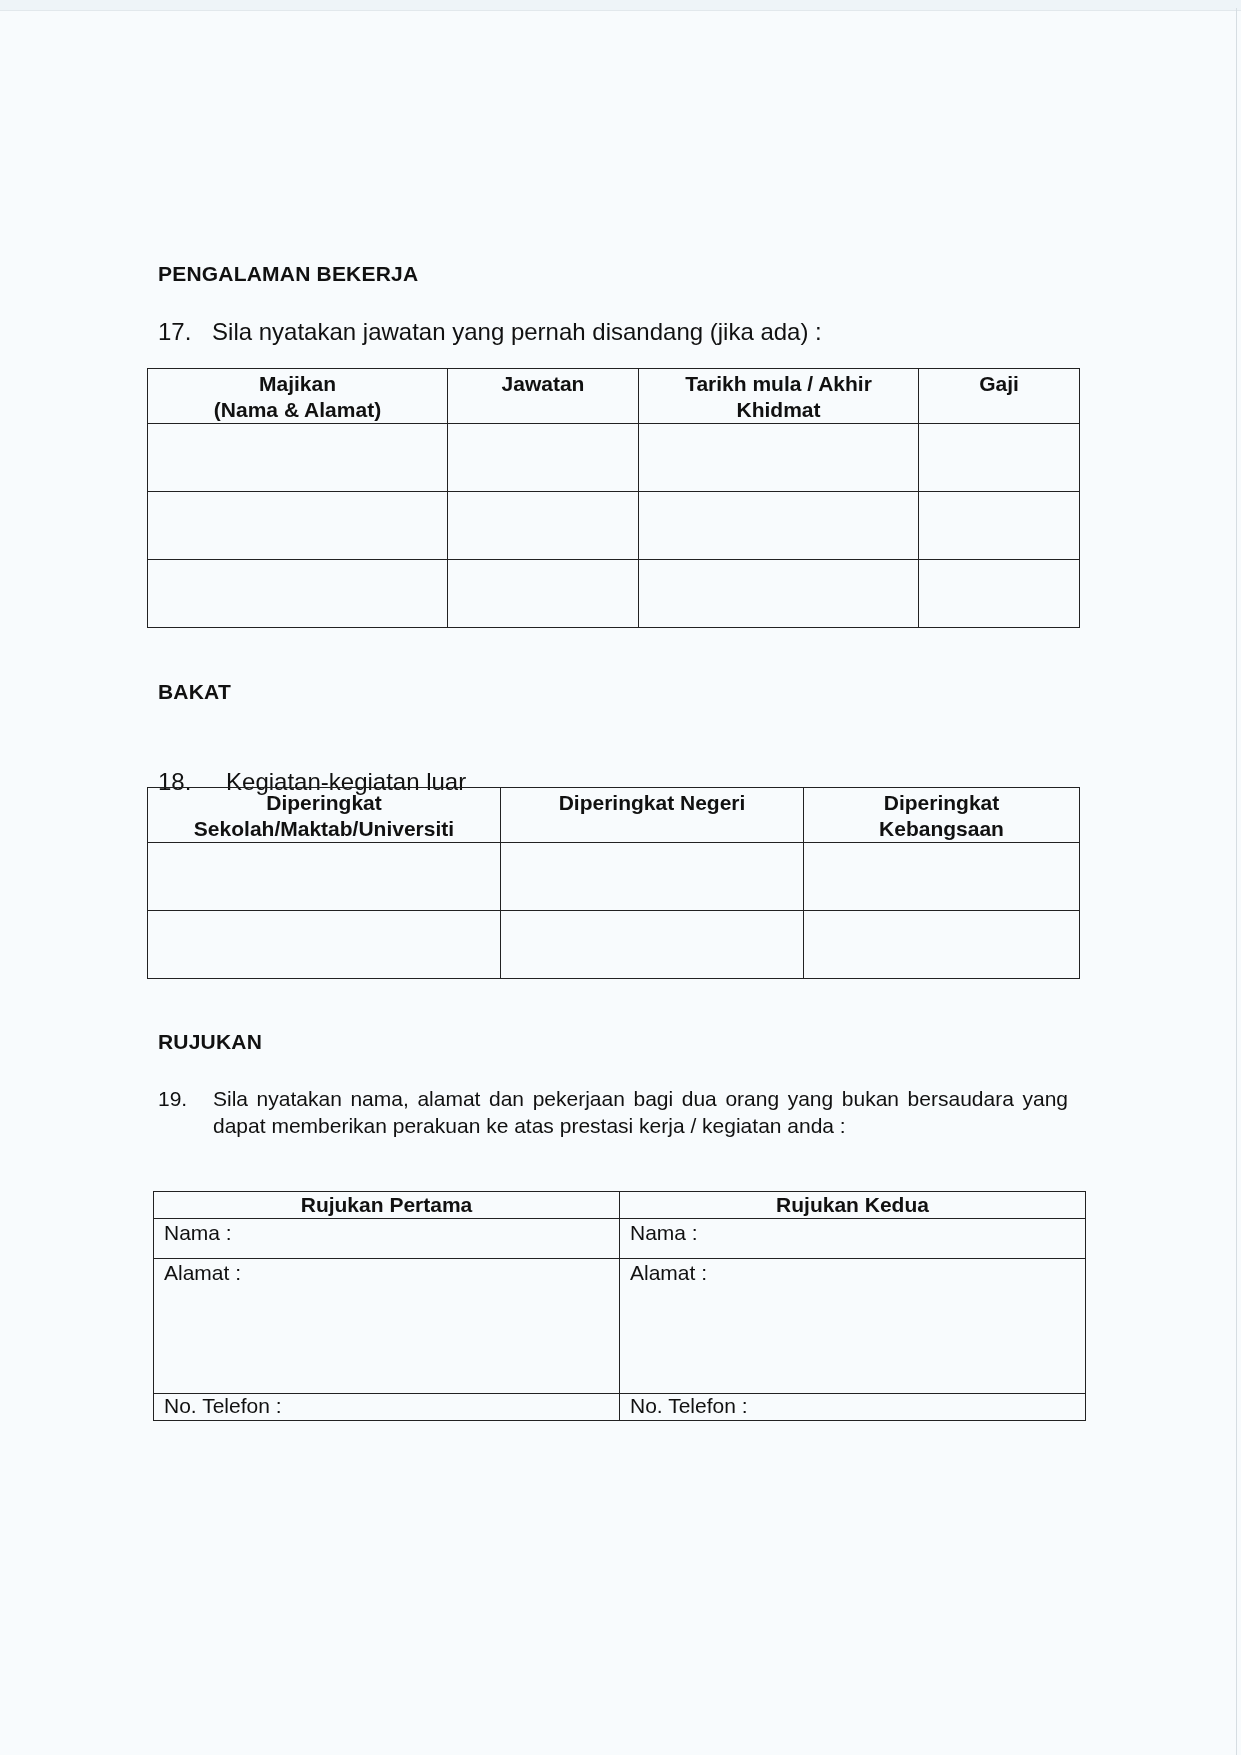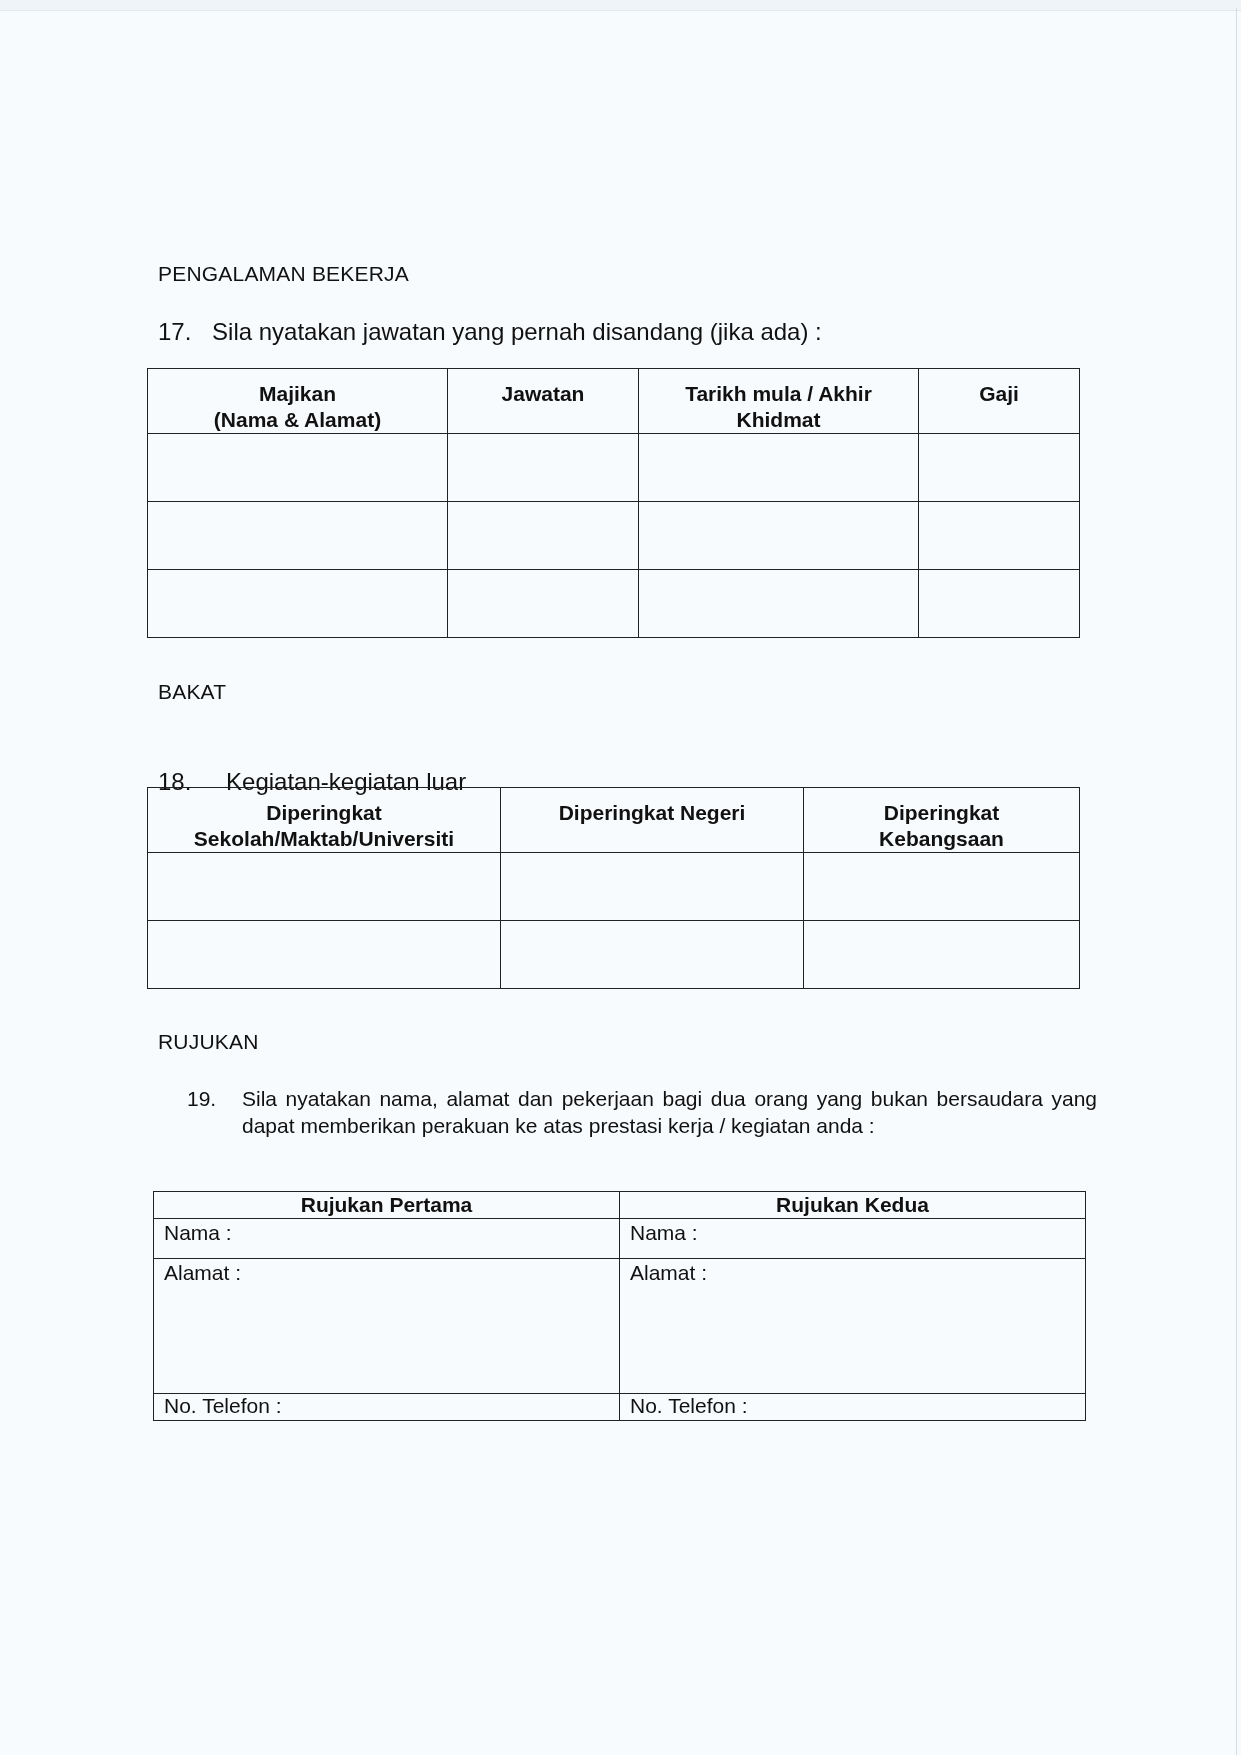--- a/index.html
+++ b/index.html
@@ -3,26 +3,26 @@
 <meta charset="utf-8">
 <style>
   html, body { margin: 0; padding: 0; }
   body {
     width: 1241px; height: 1755px; position: relative; overflow: hidden;
     background: #f8fbfd;
     font-family: "Liberation Sans", sans-serif; color: #111;
   }
   .topband { position: absolute; left: 0; top: 0; width: 1241px; height: 10px; background: #eef4f8; border-bottom: 1px solid #e2e8ec; }
   .rightedge { position: absolute; left: 1236px; top: 8px; width: 1px; height: 1747px; background: #d6dde2; }
-  .heading { position: absolute; left: 158px; font-weight: normal; font-size: 21px; letter-spacing: 0.2px; }
+  .heading { position: absolute; left: 158px; font-weight: bold; font-size: 21px; letter-spacing: 0.2px; }
   .qline { position: absolute; left: 158px; font-size: 24px; }
   .qnum { display: inline-block; }
   table.form { position: absolute; border-collapse: collapse; table-layout: fixed; }
   table.form td, table.form th { border: 1.5px solid #222; padding: 0; vertical-align: top; }
-  table.form th { font-weight: bold; font-size: 21px; text-align: center; line-height: 26px; padding-top: 12px; }
+  table.form th { font-weight: bold; font-size: 21px; text-align: center; line-height: 26px; padding-top: 2px; }
   .lbl { font-size: 21px; padding: 2px 0 0 10px; line-height: 24px; }
   .para { position: absolute; left: 158px; width: 910px; font-size: 21px; line-height: 27px; }
   .para .num { position: absolute; left: 0; top: 0; }
   .para .txt { margin-left: 55px; text-align: justify; text-align-last: left; }
 </style>
 </head>
 <body>
 
 <div class="topband"></div>
 <div class="rightedge"></div>
@@ -111,21 +111,21 @@
   </tr>
   <tr style="height:68px;">
     <td></td>
     <td></td>
     <td></td>
   </tr>
 </tbody>
   </table>
 
 <div class="heading" style="top:1030px;">RUJUKAN</div>
-<div class="para" style="top:1085px;margin-left:29px;">
+<div class="para" style="top:1085px;">
   <span class="num">19.</span>
   <div class="txt">Sila nyatakan nama, alamat dan pekerjaan bagi dua orang yang bukan bersaudara yang dapat memberikan perakuan ke atas prestasi kerja / kegiatan anda :</div>
 </div>
 
 <table class="form" style="left:147px; top:1191px; width:932px;margin-left:6px;">
   <colgroup>
       <col style="width:466px">
       <col style="width:466px">
     </colgroup>
   <tbody>

